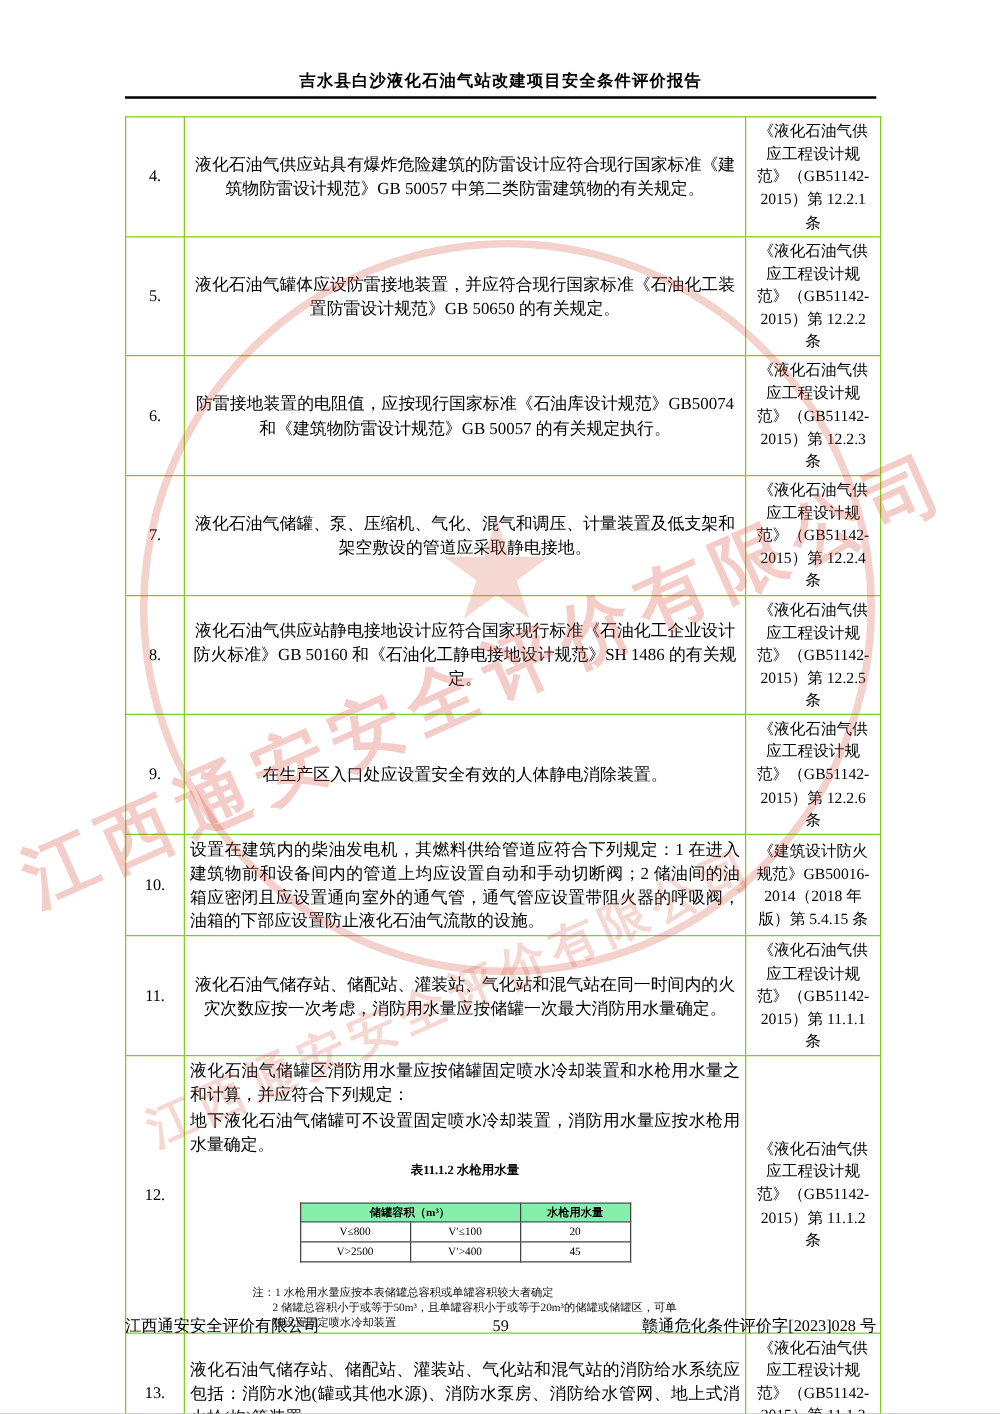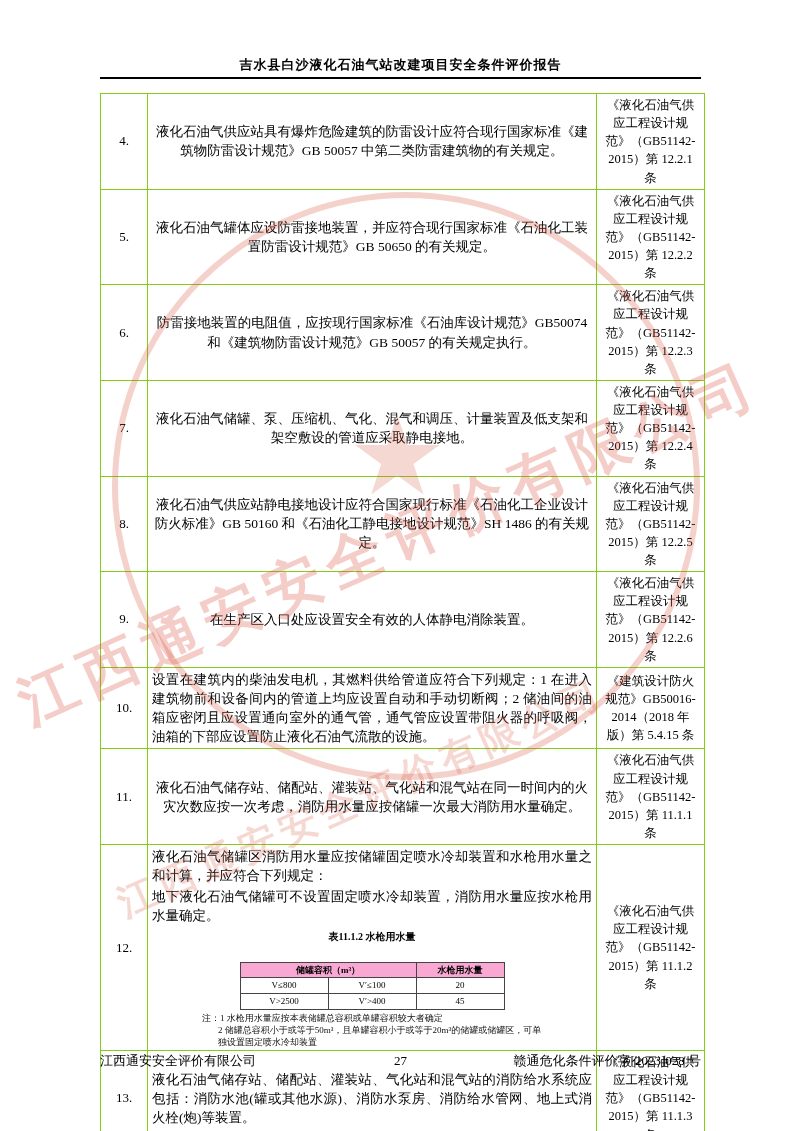--- a/index.html
+++ b/index.html
@@ -21,22 +21,22 @@
   td.no{width:38px;text-align:center;font-size:13px;}
   td.content{width:440px;text-align:center;font-size:13.5px;line-height:1.42;}
   td.content.justify{text-align:justify;}
   td.ref{width:99px;text-align:center;font-size:12.5px;line-height:1.45;padding:2px 2px;}
   .rp{margin:0 0 2px 0;text-align:justify;}
   
   .subwrap{margin:4px auto 0 auto;width:340px;}
   .subtitle{text-align:center;font-size:10px;font-weight:bold;margin-bottom:18px;}
   table.sub{border-collapse:collapse;margin:0 auto;table-layout:fixed;width:265px;}
   table.sub td{border:1px solid #444;font-size:9px;text-align:center;padding:1px 2px;line-height:1.4;}
-  table.sub td.sh{background:#f9a8d4;font-weight:bold;}
-  .subnote{font-size:9px;text-align:left;line-height:1.35;margin-top:2px;color:#111;}
+  table.sub td.sh{background:#86efac;font-weight:bold;}
+  .subnote{font-size:9px;text-align:left;line-height:1.35;margin-top:18px;color:#111;}
   .subnote.ind{padding-left:16px;margin-top:0;}
   
   .footer{
     position:absolute;top:1052px;left:100px;width:601px;display:flex;
     justify-content:space-between;align-items:center;font-size:13px;
   }
   .footer .mid{position:absolute;left:0;right:0;text-align:center;}
   .footer .fl,.footer .fr{position:relative;z-index:1;background:transparent;}
   
   .wm{position:absolute;inset:0;pointer-events:none;z-index:9;}
@@ -141,18 +141,18 @@
       <tr style="height:76px">
         <td class="no">13.</td>
         <td class="content justify">液化石油气储存站、储配站、灌装站、气化站和混气站的消防给水系统应包括：消防水池(罐或其他水源)、消防水泵房、消防给水管网、地上式消火栓(炮)等装置。</td>
         <td class="ref">《液化石油气供应工程设计规范》（GB51142-2015）第 11.1.3 条</td>
       </tr>
 
     </tbody>
   </table>
 
   <div class="footer">
-    <span class="mid">27</span>
+    <span class="mid">59</span>
     <span class="fl">江西通安安全评价有限公司</span>
     <span class="fr">赣通危化条件评价字[2023]028 号</span>
   </div>
 
 </div>
 
 </body></html>

